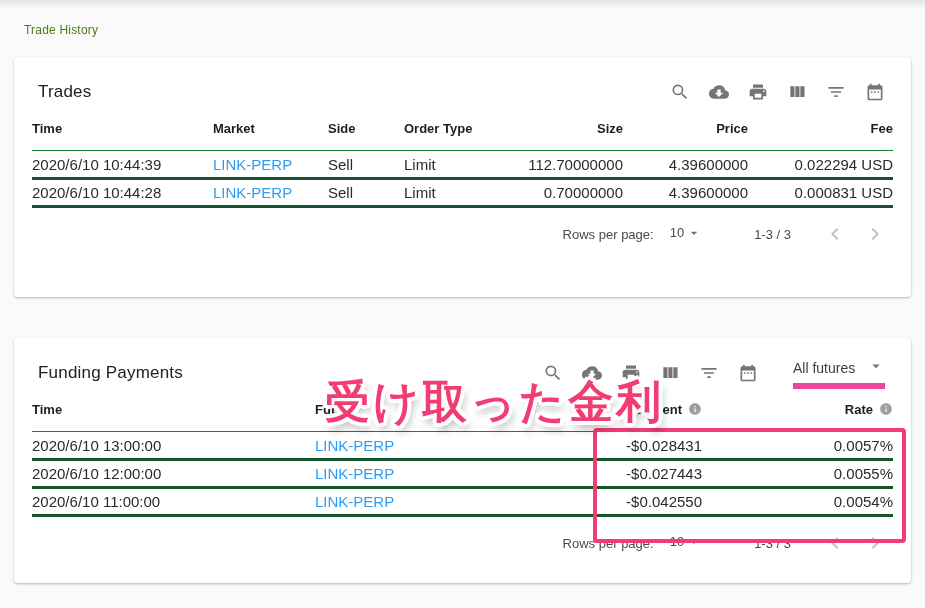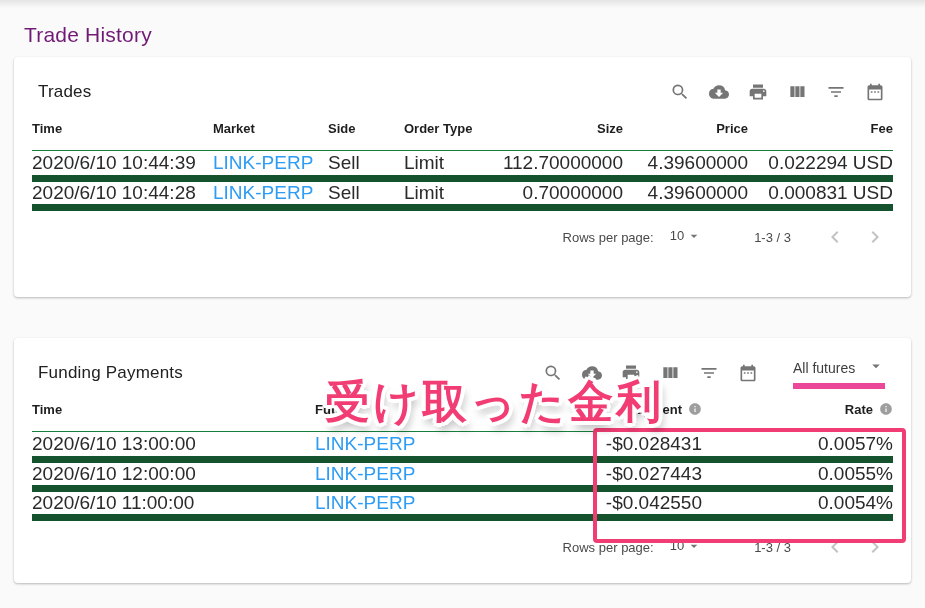--- a/index.html
+++ b/index.html
@@ -12,21 +12,21 @@
     overflow:hidden;
   }
   body::before {
     content:'';
     position:absolute; top:0; left:0; right:0; height:8px;
     background:linear-gradient(rgba(0,0,0,0.09), rgba(0,0,0,0));
     pointer-events:none;
   }
   .page-title {
     position:absolute; top:23px; left:24px;
-    font-size:21px; color:#701a75; letter-spacing:.2px;
+    font-size:12px; color:#4d7c0f; letter-spacing:.2px;
   }
   .card {
     position:absolute; left:14px; width:897px;
     background:#fff; border-radius:4px;
     box-shadow:0 1px 3px rgba(0,0,0,0.16), 0 1px 2px rgba(0,0,0,0.12);
   }
   .card-trades  { top:57px;  height:240px; }
   .card-funding { top:338px; height:245px; }
 
   .card-header {
@@ -49,22 +49,22 @@
 
   table {
     width:861px; margin:0 18px; border-collapse:collapse; table-layout:fixed;
   }
   th {
     font-size:13px; font-weight:700; color:#1E1E1E;
     padding:10px 0 14px 0; border-bottom:1px solid #15803d;
     white-space:nowrap;
   }
   td {
-    height:28px; font-size:19px; color:#2A2A2A;
-    border-bottom:7px solid #14532d; white-space:nowrap;
+    height:28px; font-size:15px; color:#2A2A2A;
+    border-bottom:3px solid #14532d; white-space:nowrap;
   }
   .l { text-align:left; }
   .r { text-align:right; }
   .link { color:#2D9CF4; cursor:pointer; }
   .th-ic { display:inline-flex; align-items:flex-start; gap:6px; }
   .info-icon { width:14px; height:14px; display:inline-flex; cursor:pointer; }
   .info-icon svg { width:14px; height:14px; fill:#9E9E9E; }
 
   .pagination {
     display:flex; align-items:center; justify-content:flex-end;

